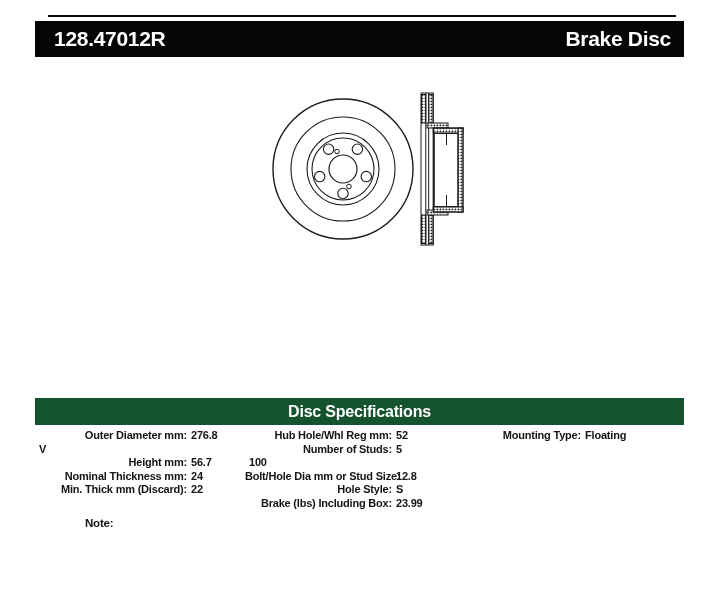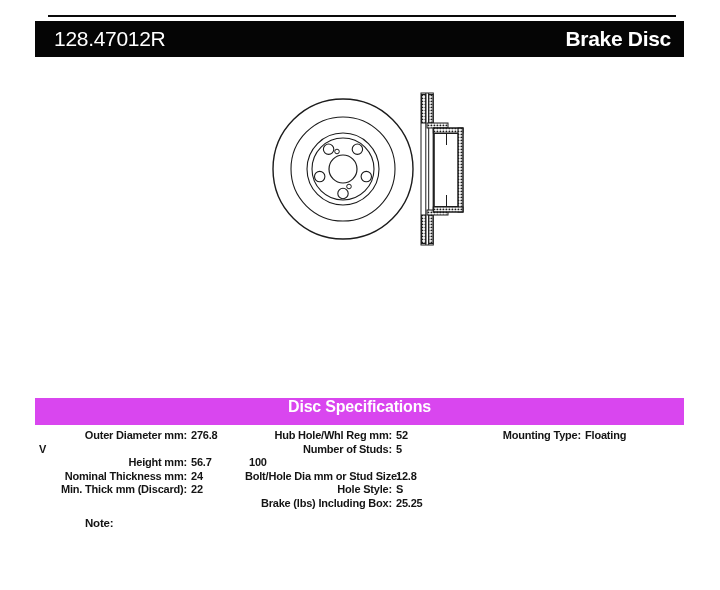--- a/index.html
+++ b/index.html
@@ -13,32 +13,32 @@
     position:absolute;left:48px;top:15px;width:628px;height:2px;
     background:#0a0a0a;
   }
   .header-bar{
     position:absolute;left:35px;top:21px;width:649px;height:36px;
     background:#050505;color:#ffffff;
     display:flex;align-items:center;justify-content:space-between;
     box-sizing:border-box;padding:0 13px 0 19px;
   }
   .header-bar .part-number{
-    font-size:21px;font-weight:normal;letter-spacing:-0.3px;
+    font-size:21px;font-weight:bold;letter-spacing:-0.3px;
   }
   .header-bar .product-name{
     font-size:21px;font-weight:bold;letter-spacing:-0.3px;
   }
   .drawing{
     position:absolute;left:265px;top:85px;width:210px;height:168px;
   }
   .spec-bar{
     position:absolute;left:35px;top:398px;width:649px;height:27px;
-    background:#d946ef;color:#ffffff;
-    display:flex;align-items:flex-start;justify-content:center;
+    background:#14532d;color:#ffffff;
+    display:flex;align-items:center;justify-content:center;
   }
   .spec-bar .spec-title{
     font-size:16px;font-weight:bold;letter-spacing:-0.2px;
   }
   .spec-col{
     position:absolute;top:429px;
     font-size:11px;font-weight:bold;letter-spacing:-0.2px;
     color:#141414;
   }
   .spec-col .spec-row{
@@ -161,21 +161,21 @@
   <div class="spec-row">
     <span class="spec-label">Bolt/Hole Dia mm or Stud Size:</span>
     <span class="spec-value">12.8</span>
   </div>
   <div class="spec-row">
     <span class="spec-label">Hole Style:</span>
     <span class="spec-value">S</span>
   </div>
   <div class="spec-row">
     <span class="spec-label">Brake (lbs) Including Box:</span>
-    <span class="spec-value">25.25</span>
+    <span class="spec-value">23.99</span>
   </div>
 </div>
 
 <div class="spec-col col-right">
   <div class="spec-row">
     <span class="spec-label">Mounting Type:</span>
     <span class="spec-value">Floating</span>
   </div>
 </div>
 

